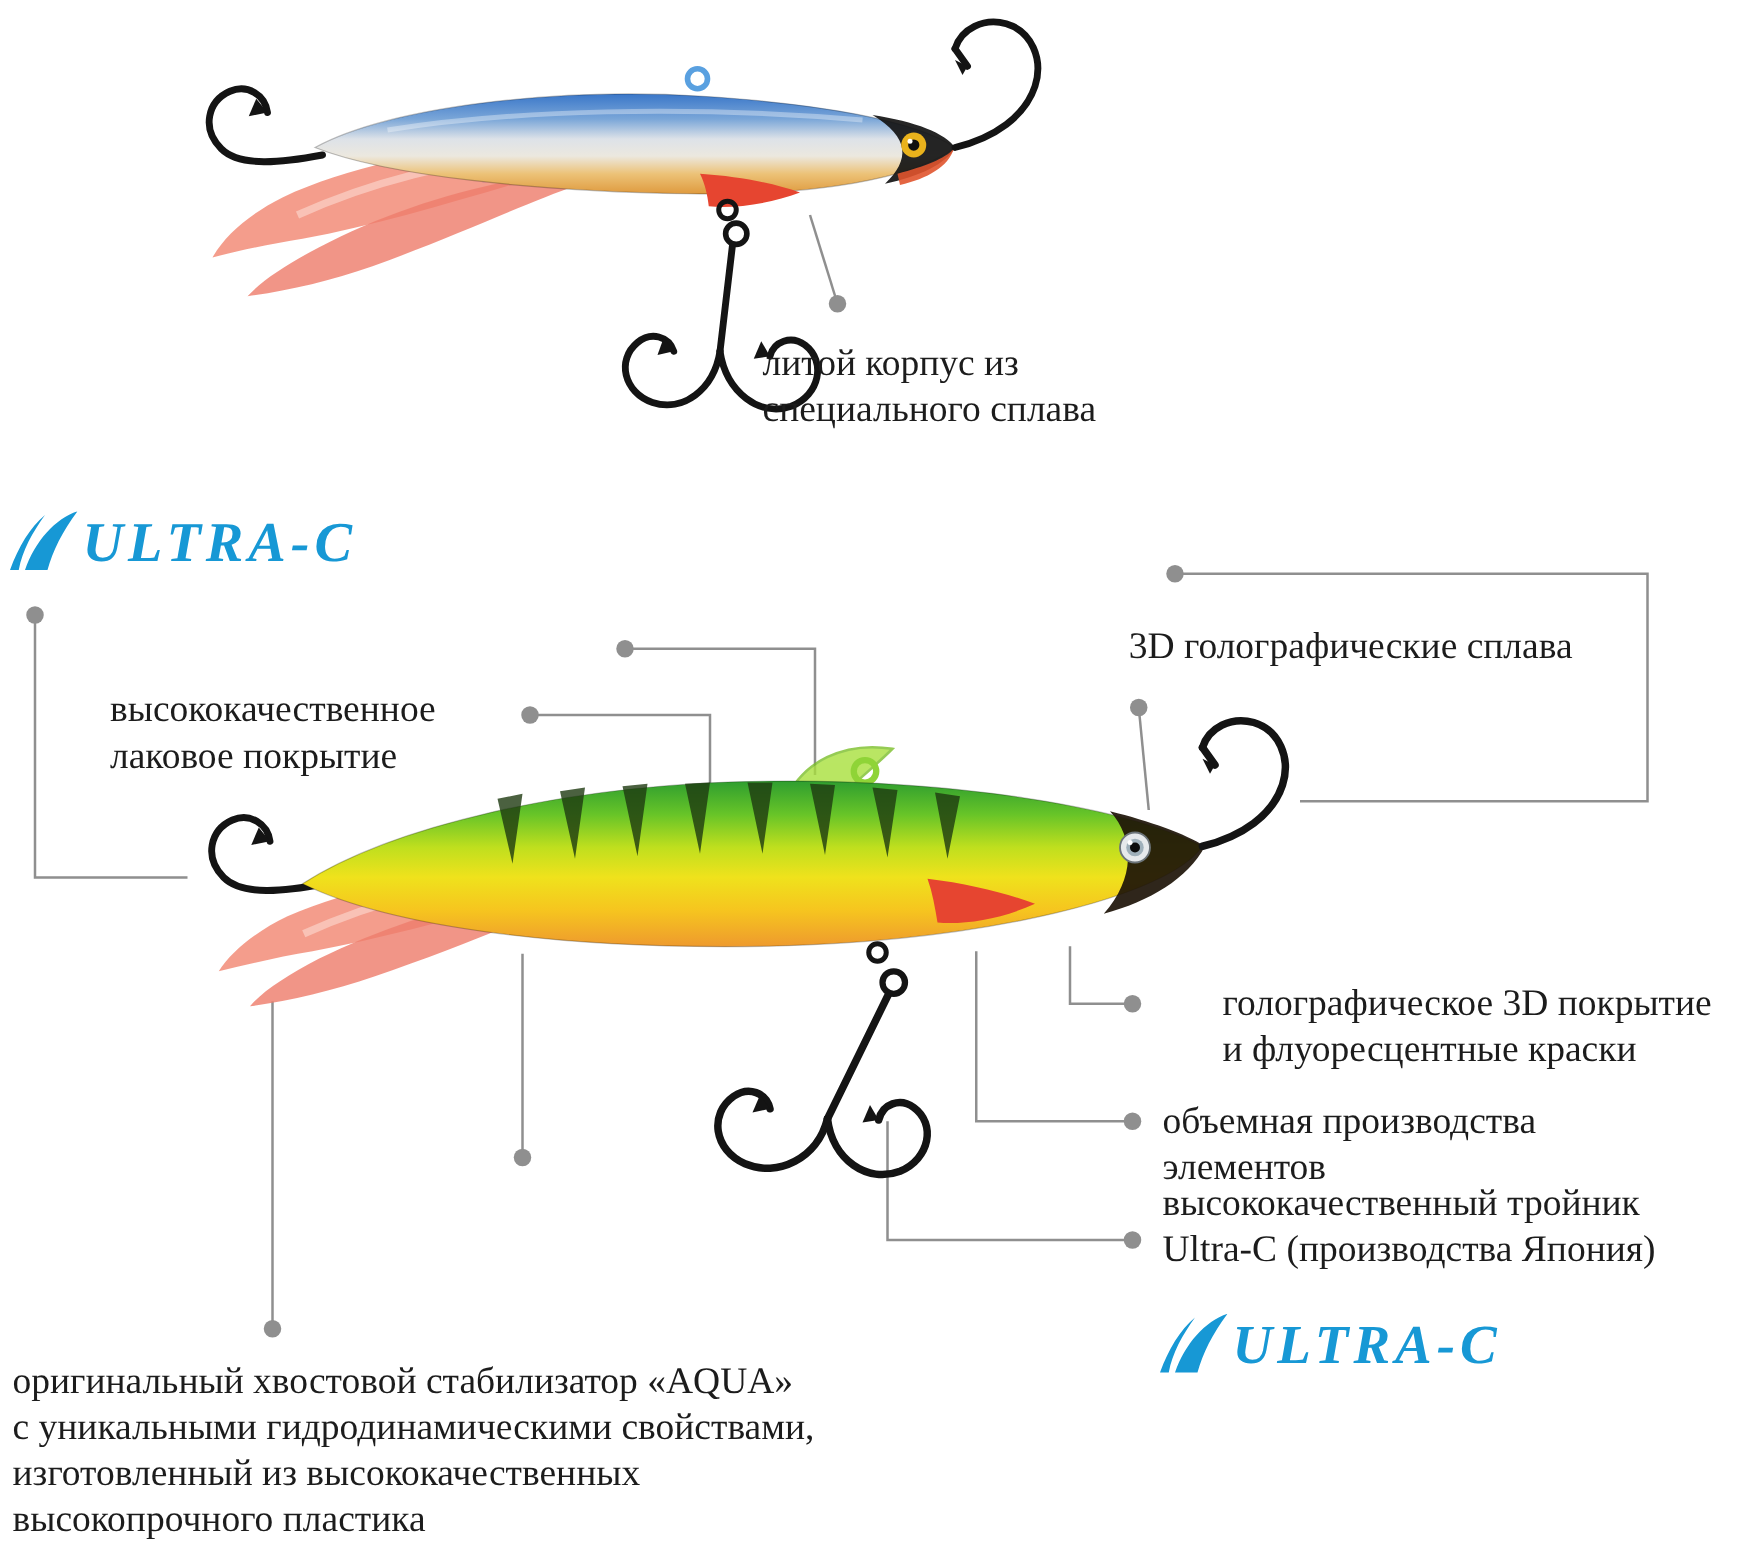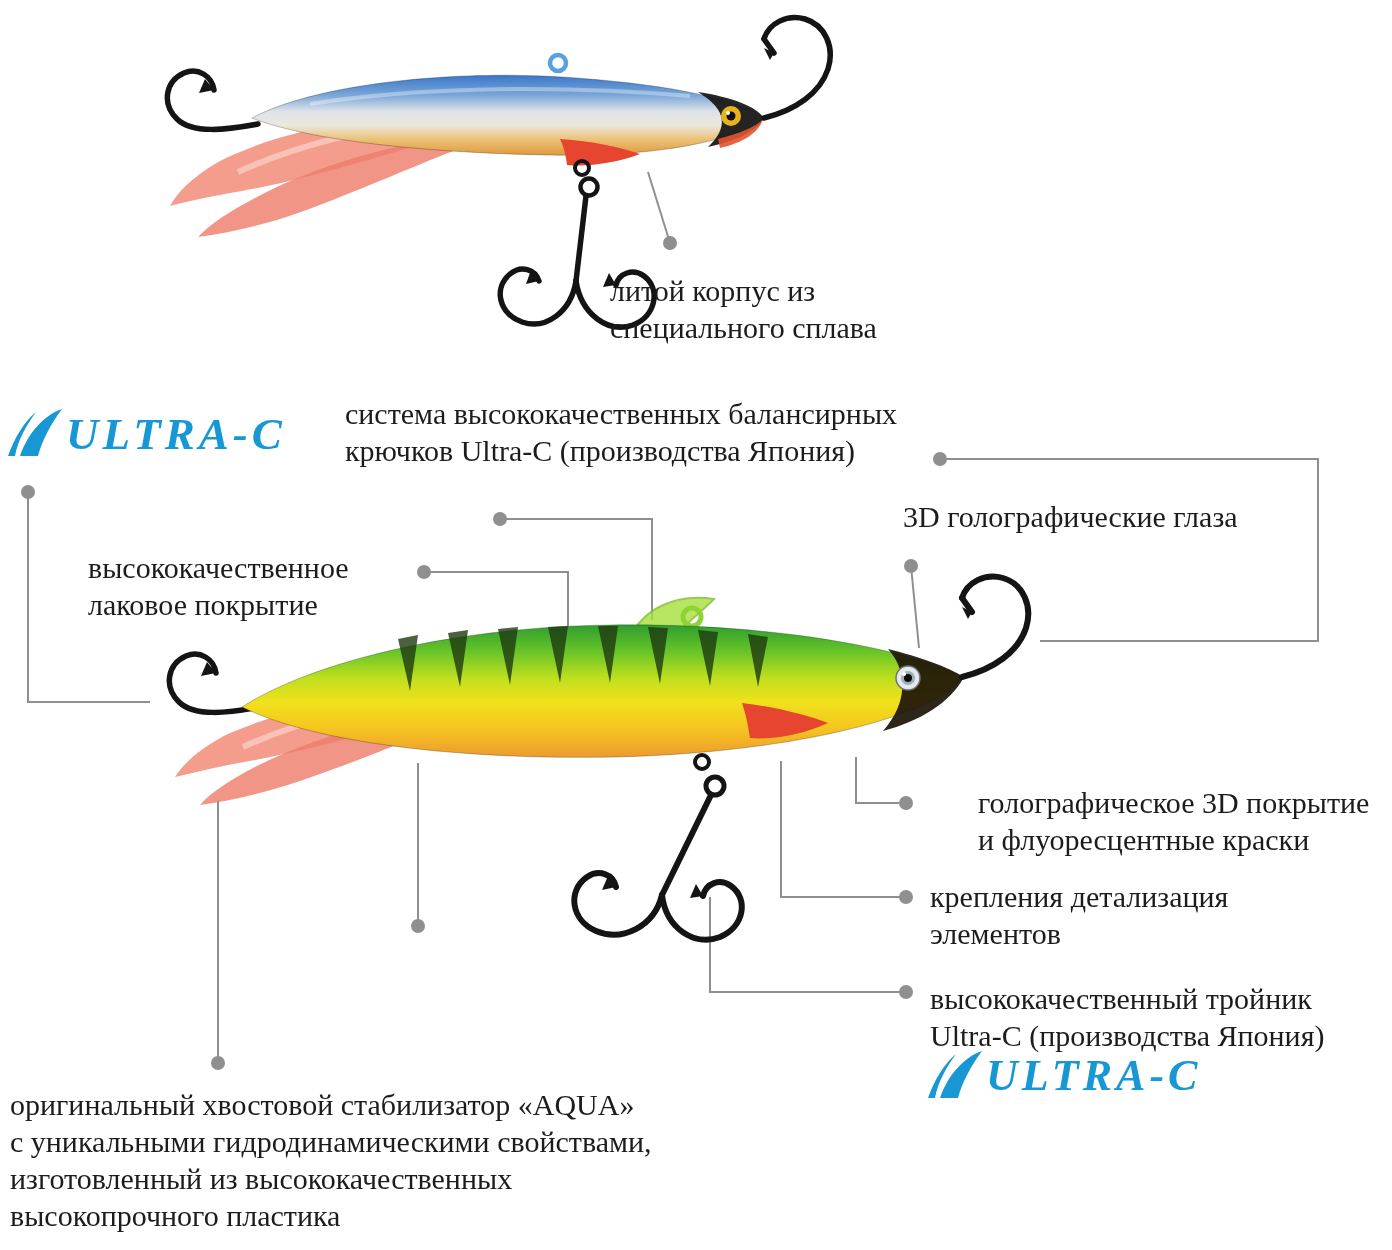--- a/index.html
+++ b/index.html
@@ -144,36 +144,34 @@
     <g stroke="#141414" stroke-width="6" fill="none" stroke-linecap="round">
       <path d="M832,112 C864,104 888,87 896,63 C903,41 893,19 873,13 C855,8 837,17 832,33"></path>
       <path d="M832,33 L842,47"></path>
       <path d="M842,47 L832,42 L838,54 Z" fill="#141414" stroke="none"></path>
     </g>
   </svg>
 
   <div class="label" style="left:610px;top:272px">литой корпус из
 специального сплава</div>
 
-  <div class="label" style="left:345px;top:395px">система высококачественных балансирных
-крючков Ultra-C (производства Япония)</div>
 
 
   <div class="label" style="left:88px;top:549px">высококачественное
 лаковое покрытие</div>
 
-  <div class="label" style="left:903px;top:498px">3D голографические глаза</div>
+  <div class="label" style="left:903px;top:498px">3D голографические сплава</div>
 
   <div class="label" style="left:978px;top:784px">голографическое 3D покрытие
 и флуоресцентные краски</div>
 
-  <div class="label" style="left:930px;top:878px">крепления детализация
+  <div class="label" style="left:930px;top:878px">объемная производства
 элементов</div>
 
-  <div class="label" style="left:930px;top:980px">высококачественный тройник
+  <div class="label" style="left:930px;top:944px">высококачественный тройник
 Ultra-C (производства Япония)</div>
 
 
   <div class="label" style="left:10px;top:1086px">оригинальный хвостовой стабилизатор «AQUA»
 с уникальными гидродинамическими свойствами,
 изготовленный из высококачественных
 высокопрочного пластика</div>
 
   <div class="logo logo-top" style="left:8px;top:409px">
     <svg width="54" height="48" viewBox="0 0 54 48" fill="#1798d5">

